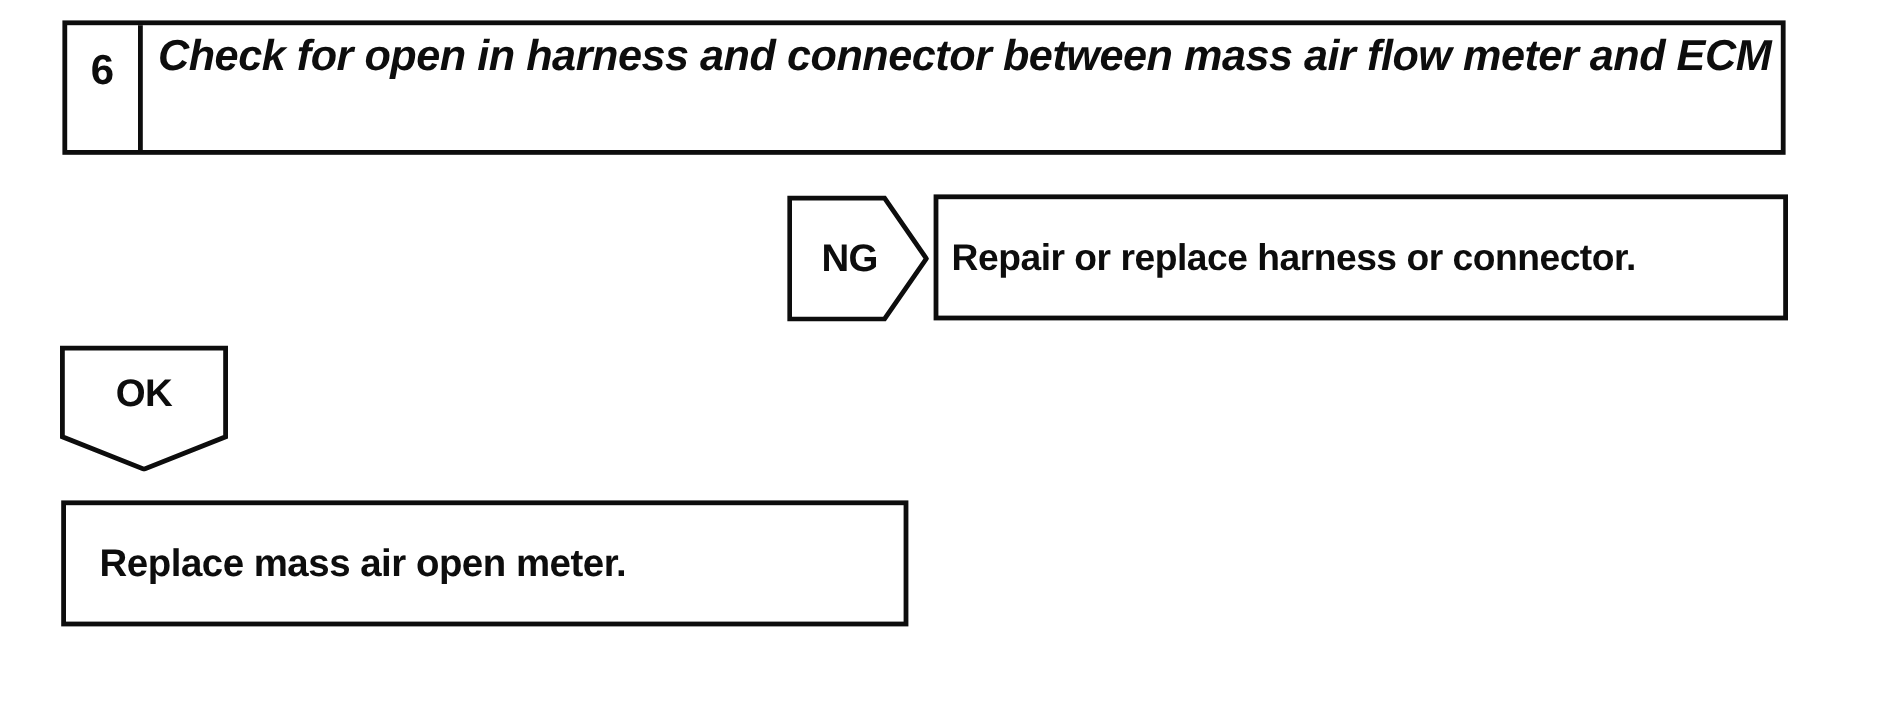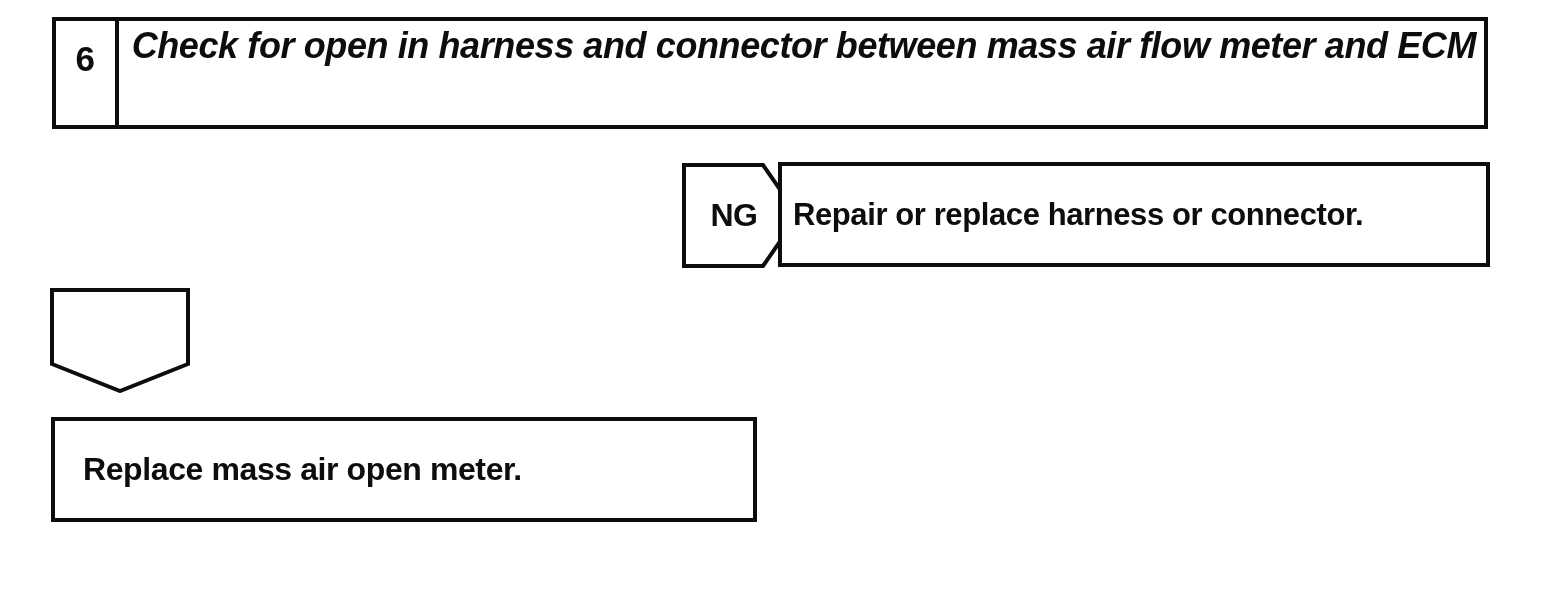--- a/index.html
+++ b/index.html
@@ -61,21 +61,21 @@
   }
   .connector-label {
     position: absolute;
     display: flex;
     align-items: center;
     justify-content: center;
     font-size: 32px;
     font-weight: bold;
     letter-spacing: -0.5px;
   }
-  .ng-connector { left: 682px; top: 163px; width: 118px; height: 105px; }
+  .ng-connector { left: 656px; top: 163px; width: 118px; height: 105px; }
   .ng-connector .connector-label { left: 0; top: 0; width: 104px; height: 105px; }
   .ok-connector { left: 50px; top: 288px; width: 140px; height: 105px; }
   .ok-connector .connector-label { left: 0; top: 0; width: 140px; height: 78px; }
   
   .ng-action-box {
     left: 778px;
     top: 162px;
     width: 712px;
     height: 105px;
     display: flex;
@@ -122,19 +122,20 @@
   <div class="box ng-action-box">
     <span>Repair or replace harness or connector.</span>
   </div>
 
   <div class="connector ok-connector">
     <span>
       <svg width="140" height="105" viewBox="0 0 140 105" aria-hidden="true">
         <polygon points="2,2 138,2 138,76 70,103 2,76" fill="#ffffff" stroke="#0d0d0d" stroke-width="4" stroke-linejoin="miter"></polygon>
       </svg>
     </span>
+    <div class="connector-label">OK</div>
   </div>
 
   <div class="box ok-action-box">
     <span>Replace mass air open meter.</span>
   </div>
 
 </div>
 
 </body></html>

